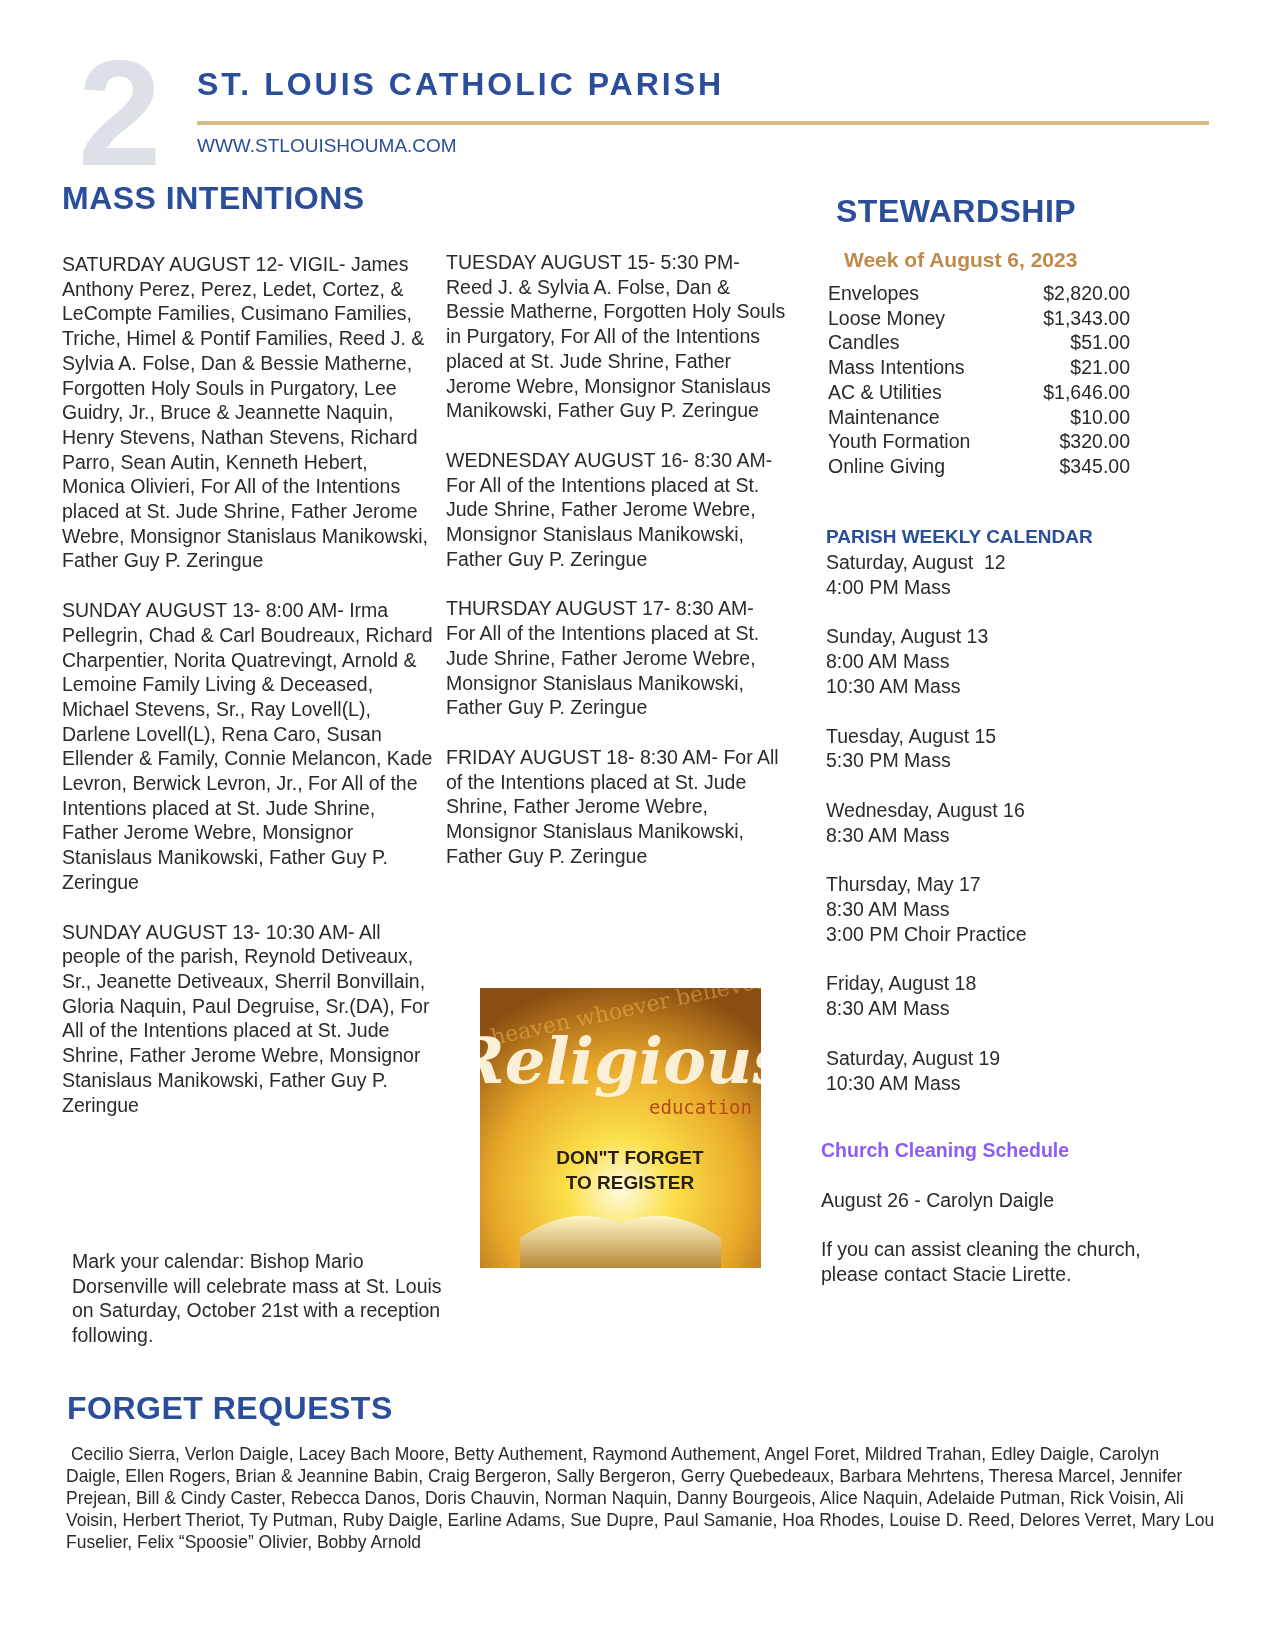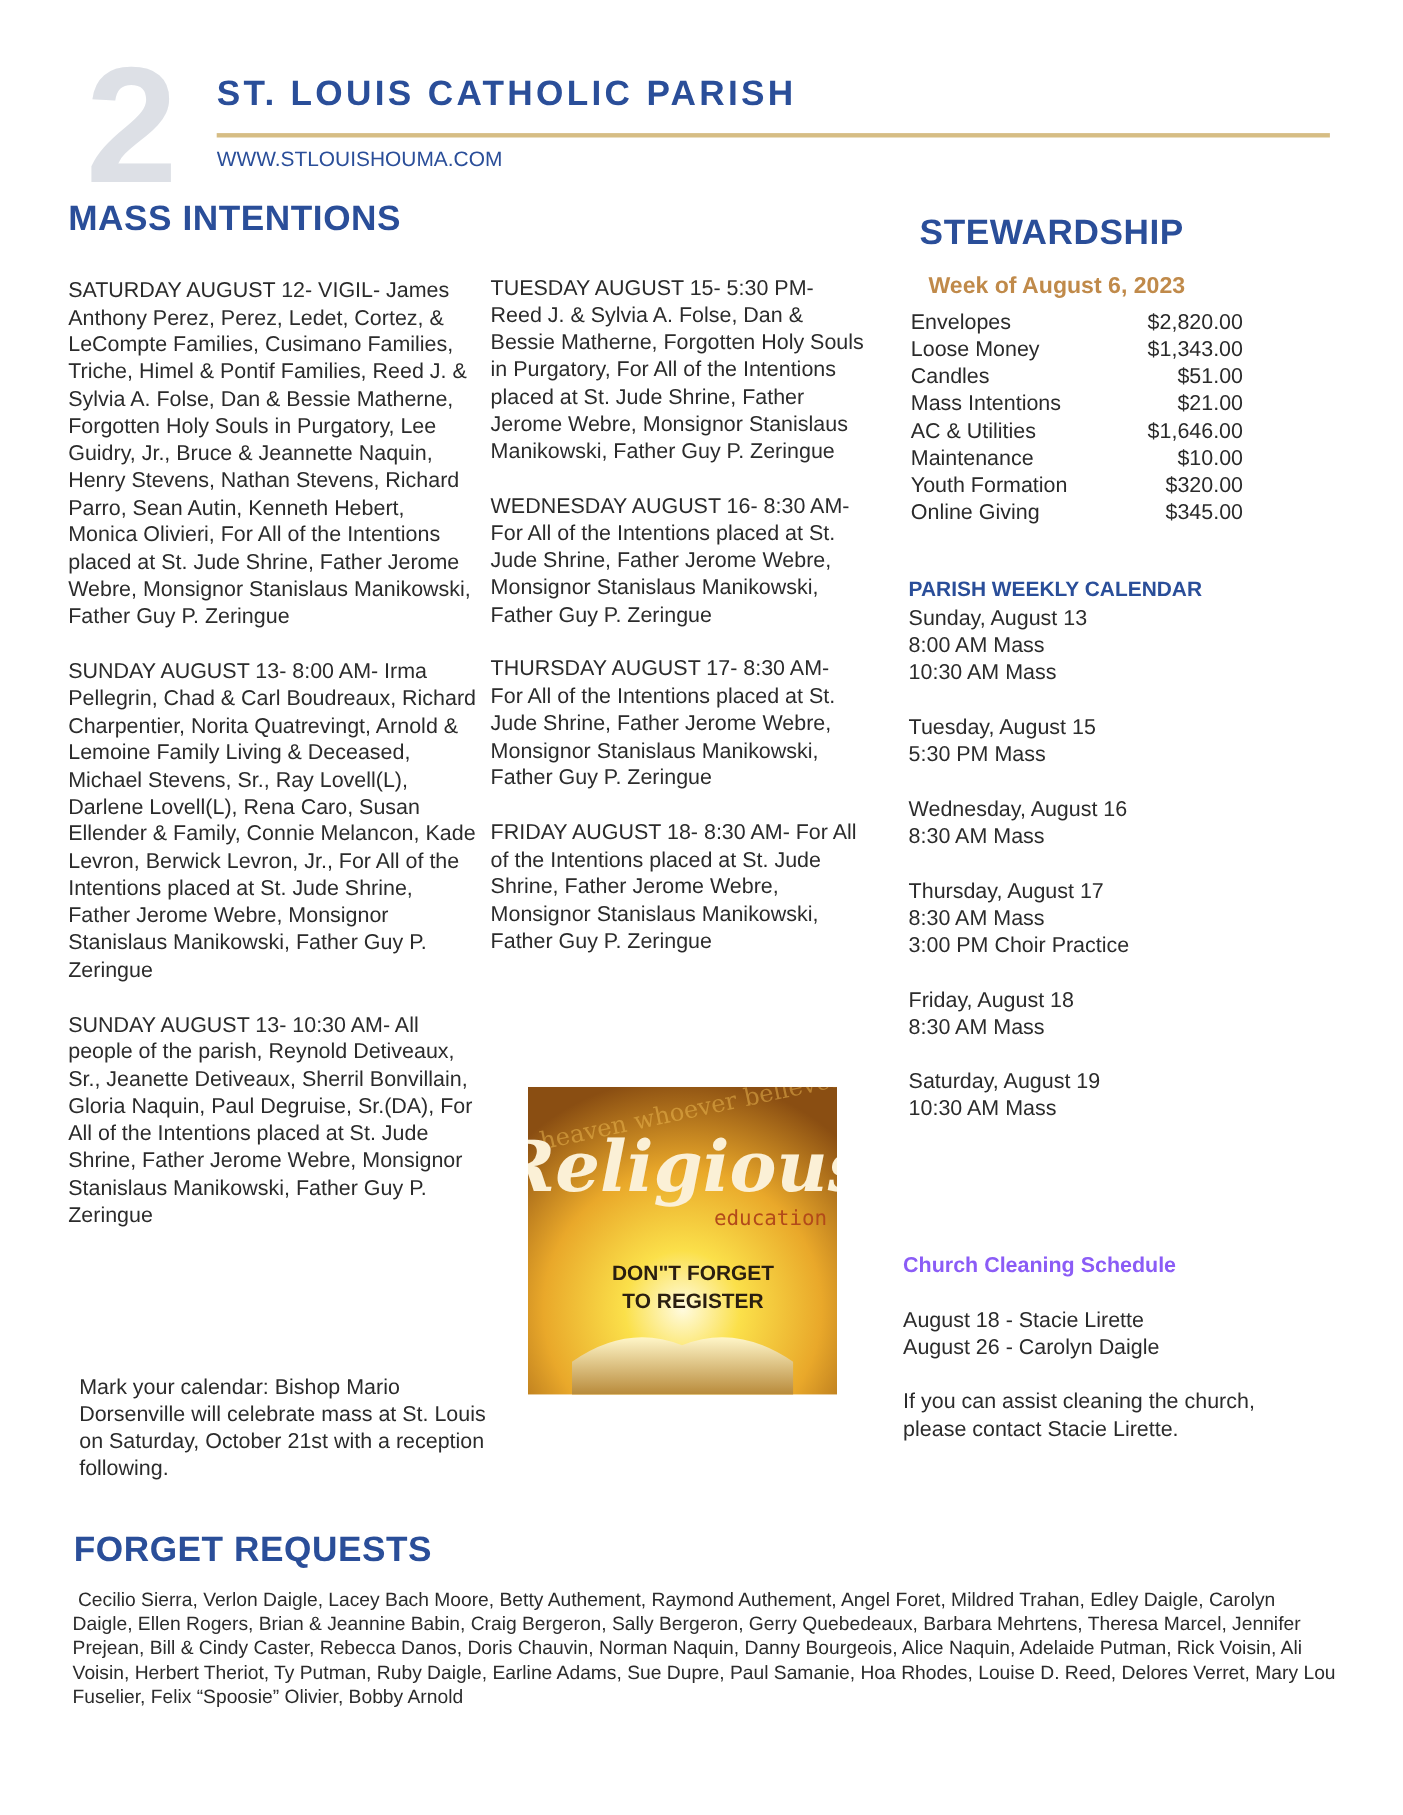--- a/index.html
+++ b/index.html
@@ -110,49 +110,52 @@
     </div>
   <div class="st-row">
       <span>Online Giving</span>
       <span>$345.00</span>
     </div>
 </div>
 
 <div class="abs cal-h">PARISH WEEKLY CALENDAR</div>
 <div class="abs cal body-text">
   <div class="cal-group">
+    <div style="white-space:pre">Saturday, August  12</div>
+    <div>4:00 PM Mass</div>
+  </div>
+  <div class="cal-group">
     <div>Sunday, August 13</div>
     <div>8:00 AM Mass</div>
     <div>10:30 AM Mass</div>
   </div>
   <div class="cal-group">
     <div>Tuesday, August 15</div>
     <div>5:30 PM Mass</div>
   </div>
   <div class="cal-group">
     <div>Wednesday, August 16</div>
     <div>8:30 AM Mass</div>
   </div>
   <div class="cal-group">
-    <div>Thursday, August 17</div>
+    <div>Thursday, May 17</div>
     <div>8:30 AM Mass</div>
     <div>3:00 PM Choir Practice</div>
   </div>
   <div class="cal-group">
     <div>Friday, August 18</div>
     <div>8:30 AM Mass</div>
   </div>
   <div class="cal-group">
     <div>Saturday, August 19</div>
     <div>10:30 AM Mass</div>
   </div>
 </div>
 
 <div class="abs clean-h">Church Cleaning Schedule</div>
 <div class="abs clean body-text">
-  <div>August 18 - Stacie Lirette</div>
   <div>August 26 - Carolyn Daigle</div>
   <div style="height:24.7px"></div>
   <div style="width:355px">If you can assist cleaning the church, please contact Stacie Lirette.</div>
 </div>
 
 <div class="abs section-h prayer-h">FORGET REQUESTS</div>
 <div class="abs prayer-text" style="white-space:pre-wrap"> Cecilio Sierra, Verlon Daigle, Lacey Bach Moore, Betty Authement, Raymond Authement, Angel Foret, Mildred Trahan, Edley Daigle, Carolyn Daigle, Ellen Rogers, Brian &amp; Jeannine Babin, Craig Bergeron, Sally Bergeron, Gerry Quebedeaux, Barbara Mehrtens, Theresa Marcel, Jennifer Prejean, Bill &amp; Cindy Caster, Rebecca Danos, Doris Chauvin, Norman Naquin, Danny Bourgeois, Alice Naquin, Adelaide Putman, Rick Voisin, Ali Voisin, Herbert Theriot, Ty Putman, Ruby Daigle, Earline Adams, Sue Dupre, Paul Samanie, Hoa Rhodes, Louise D. Reed, Delores Verret, Mary Lou Fuselier, Felix “Spoosie” Olivier, Bobby Arnold</div>
 
 </body></html>

